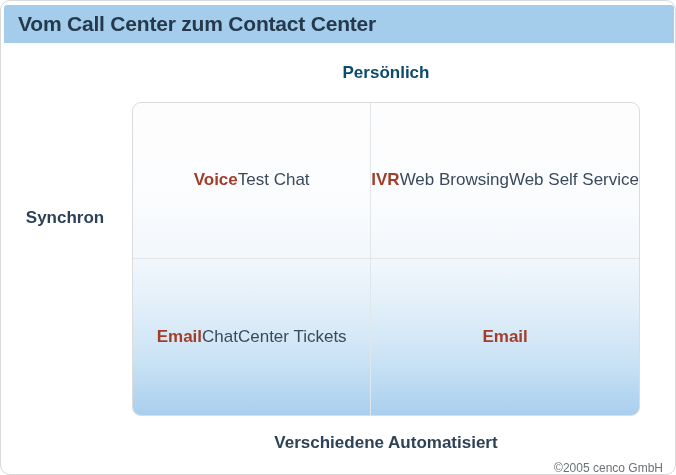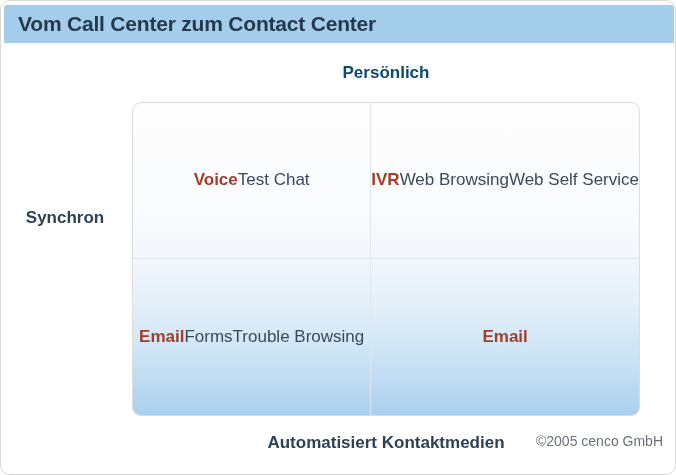--- a/index.html
+++ b/index.html
@@ -127,22 +127,22 @@
     width: 508px;
     text-align: center;
     font-size: 17px;
     font-weight: bold;
     color: #2d4257;
     white-space: nowrap;
   }
   .copyright {
     position: absolute;
     right: 12px;
-    top: 432px;
-    font-size: 14px;
+    top: 460px;
+    font-size: 12px;
     color: #6b7179;
     white-space: nowrap;
     margin-left: 6px;
   }
 </style>
 </head>
 <body>
 
 <div class="slide">
 
@@ -164,26 +164,26 @@
     </div>
 
     <div class="cell c-tr">
       <div class="line accent">IVR</div>
       <div class="line">Web Browsing</div>
       <div class="line">Web Self Service</div>
     </div>
 
     <div class="cell c-bl">
       <div class="line accent">Email</div>
-      <div class="line">Forms</div>
-      <div class="line">Trouble Browsing</div>
+      <div class="line">Chat</div>
+      <div class="line">Center Tickets</div>
     </div>
 
     <div class="cell c-br">
       <div class="line accent">Email</div>
     </div>
 
   </div>
 
-  <div class="footer-caption">Automatisiert Kontaktmedien</div>
+  <div class="footer-caption">Verschiedene Automatisiert</div>
   <div class="copyright">©2005 cenco GmbH</div>
 
 </div>
 
 </body></html>

